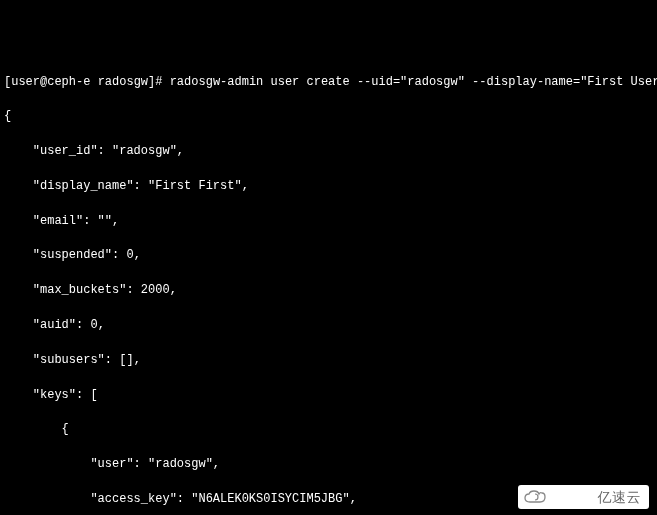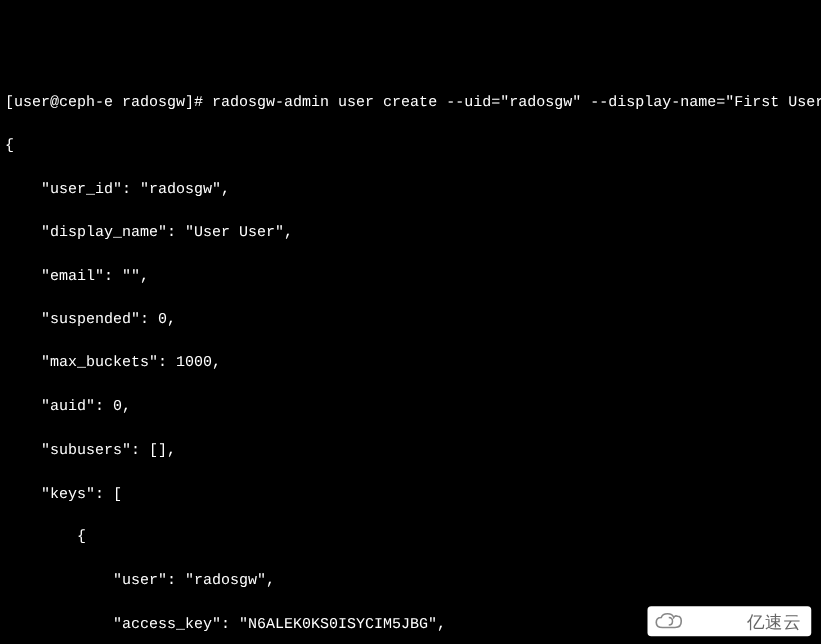--- a/index.html
+++ b/index.html
@@ -37,24 +37,24 @@
     .wm-text { letter-spacing: 0.5px; font-weight: 400; color: #666; margin-left: 48px; }
   </style>
 </head>
 <body>
 
 
 
 <div class="prompt-line">[<span>user</span>@<span>ceph-e</span> <span>radosgw</span>]# <span>radosgw-admin user create --uid="radosgw" --display-name="First User"</span></div>
 <div class="line">{</div>
 <div class="line">    "user_id": "<span>radosgw</span>",</div>
-<div class="line">    "display_name": "<span>User User</span>",</div>
+<div class="line">    "display_name": "<span>First First</span>",</div>
 <div class="line">    "email": "<span></span>",</div>
 <div class="line">    "suspended": <span>0</span>,</div>
-<div class="line">    "max_buckets": <span>1000</span>,</div>
+<div class="line">    "max_buckets": <span>2000</span>,</div>
 <div class="line">    "auid": <span>0</span>,</div>
 <div class="line">    "subusers": <span>[]</span>,</div>
 <div class="line">    "keys": <span>[</span></div>
 <div class="line">        {</div>
 <div class="line">            "user": "<span>radosgw</span>",</div>
 <div class="line">            "access_key": "<span>N6ALEK0KS0ISYCIM5JBG</span>",</div>
 
 
 
 

